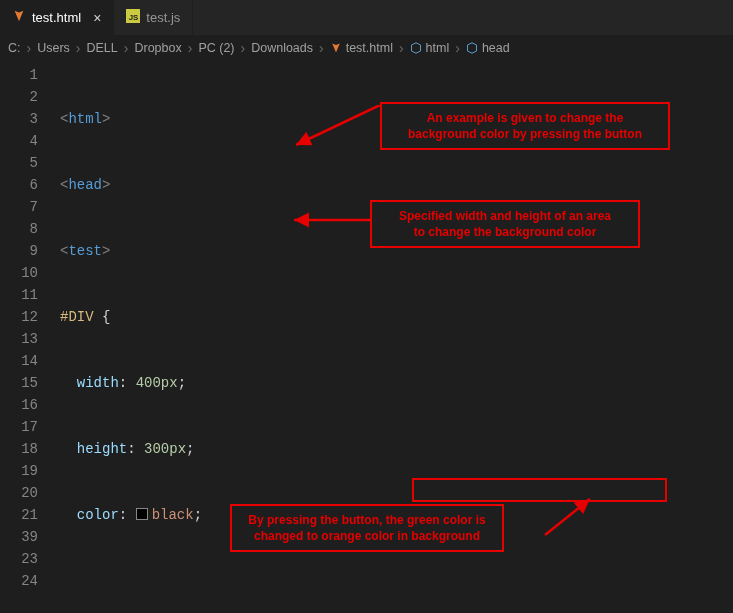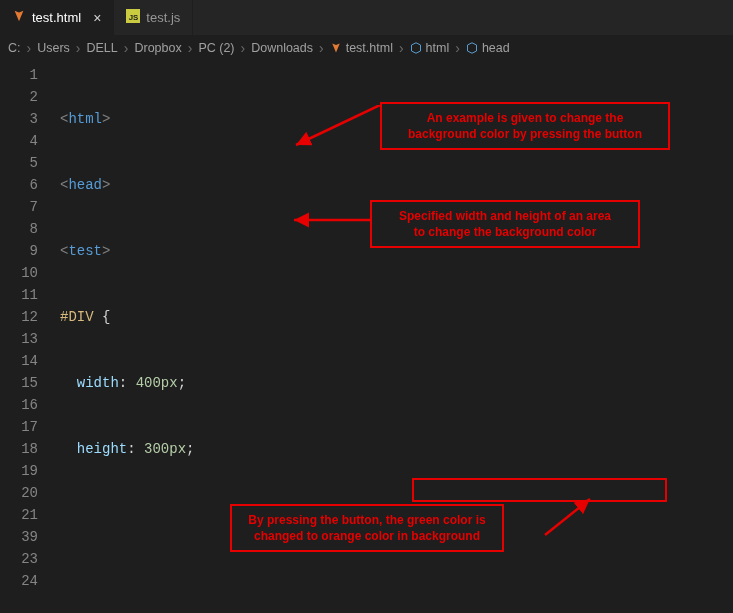--- a/index.html
+++ b/index.html
@@ -205,20 +205,21 @@
     <div>23</div>
     <div>24</div>
   </div>
   <div class="code">
     <div class="line"><span class="tg">&lt;</span><span class="tn">html</span><span class="tg">&gt;</span></div>
     <div class="line"><span class="tg">&lt;</span><span class="tn">head</span><span class="tg">&gt;</span></div>
     <div class="line"><span class="tg">&lt;</span><span class="tn">test</span><span class="tg">&gt;</span></div>
     <div class="line"><span class="sel">#DIV</span><span class="txt"> {</span></div>
     <div class="line">  <span class="prop">width</span><span class="txt">: </span><span class="num">400px</span><span class="txt">;</span></div>
     <div class="line">  <span class="prop">height</span><span class="txt">: </span><span class="num">300px</span><span class="txt">;</span></div>
+    <div class="line">  <span class="prop">color</span><span class="txt">: </span><span class="swatch sw-black"></span><span class="val">black</span><span class="txt">;</span></div>
     
     
     
     
     
     
     
     
     
     

